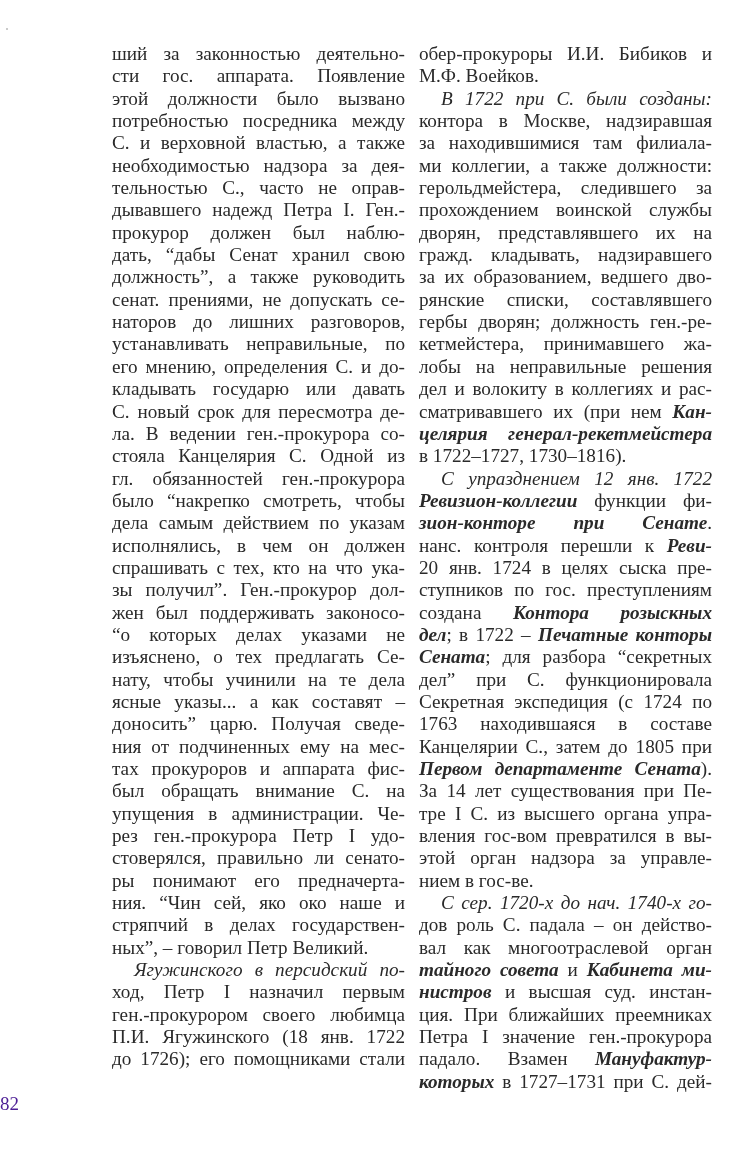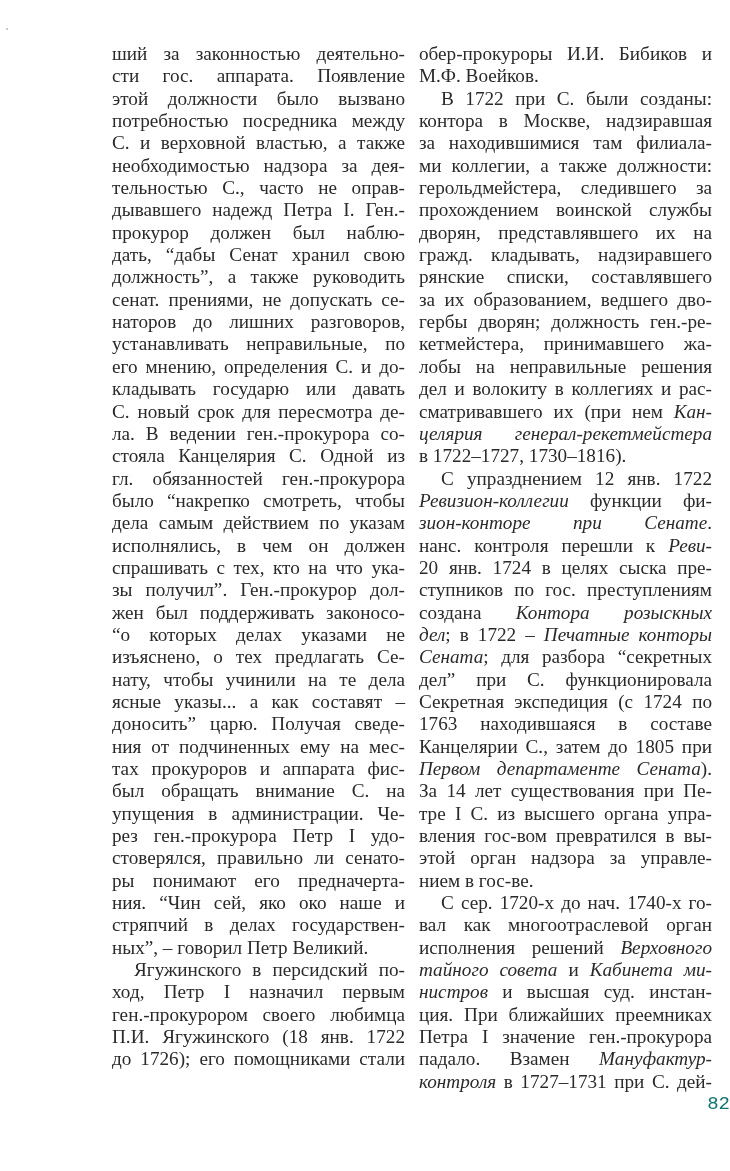--- a/index.html
+++ b/index.html
@@ -14,25 +14,25 @@
     font-size: 19.2px; line-height: 22.35px;
   }
   .col-left { left: 68px; margin-left: 44px; }
   .col-right { left: 419px; }
   .line {
     display: block; white-space: nowrap; height: 22.35px;
     text-align: justify; text-align-last: justify;
     overflow: visible;
   }
   .line.last { text-align-last: left; }
-  .line.indent { padding-left: 22px; }
-  .line i { font-style: italic; }
+  .line.indent { padding-left: 22px; font-style: italic; }
+  .line i { font-style: italic; font-weight: bold; }
   .page-number {
     position: absolute; left: 0; right: 0; top: 1093px;
-    text-align: right; font-size: 19px; color: #0f766e; font-family: Liberation Mono, monospace;
+    text-align: left; font-size: 19px; color: #4c1d95;
   }
 </style>
 </head>
 <body>
 
 <div class="speck"></div>
 
 <div class="col col-left">
     <span class="line"><span>ший за законностью деятельно-</span></span>
     <span class="line"><span>сти гос. аппарата. Появление</span></span>
@@ -85,22 +85,22 @@
     <span class="line"><span>обер-прокуроры И.И. Бибиков и</span></span>
     <span class="line last"><span>М.Ф. Воейков.</span></span>
     <span class="line indent"><span>В 1722 при С. были созданы:</span></span>
     <span class="line"><span>контора в Москве, надзиравшая</span></span>
     <span class="line"><span>за находившимися там филиала-</span></span>
     <span class="line"><span>ми коллегии, а также должности:</span></span>
     <span class="line"><span>герольдмейстера, следившего за</span></span>
     <span class="line"><span>прохождением воинской службы</span></span>
     <span class="line"><span>дворян, представлявшего их на</span></span>
     <span class="line"><span>гражд. кладывать, надзиравшего</span></span>
+    <span class="line"><span>за их образованием, ведшего дво-</span></span>
     <span class="line"><span>рянские списки, составлявшего</span></span>
-    <span class="line"><span>за их образованием, ведшего дво-</span></span>
     <span class="line"><span>гербы дворян; должность ген.-ре-</span></span>
     <span class="line"><span>кетмейстера, принимавшего жа-</span></span>
     <span class="line"><span>лобы на неправильные решения</span></span>
     <span class="line"><span>дел и волокиту в коллегиях и рас-</span></span>
     <span class="line"><span>сматривавшего их (при нем </span><i>Кан-</i></span>
     <span class="line"><i>целярия генерал-рекетмейстера</i></span>
     <span class="line last"><span>в 1722–1727, 1730–1816).</span></span>
     <span class="line indent"><span>С упразднением 12 янв. 1722</span></span>
     <span class="line"><i>Ревизион-коллегии</i><span> функции фи-</span></span>
     <span class="line"><i>зион-конторе при Сенате</i><span>.</span></span>
@@ -114,23 +114,23 @@
     <span class="line"><span>Секретная экспедиция (с 1724 по</span></span>
     <span class="line"><span>1763 находившаяся в составе</span></span>
     <span class="line"><span>Канцелярии С., затем до 1805 при</span></span>
     <span class="line"><i>Первом департаменте Сената</i><span>).</span></span>
     <span class="line"><span>За 14 лет существования при Пе-</span></span>
     <span class="line"><span>тре I С. из высшего органа упра-</span></span>
     <span class="line"><span>вления гос-вом превратился в вы-</span></span>
     <span class="line"><span>этой орган надзора за управле-</span></span>
     <span class="line last"><span>нием в гос-ве.</span></span>
     <span class="line indent"><span>С сер. 1720-х до нач. 1740-х го-</span></span>
+    <span class="line"><span>дов роль С. падала – он действо-</span></span>
     <span class="line"><span>вал как многоотраслевой орган</span></span>
-    <span class="line"><span>исполнения решений </span><i>Верховного</i></span>
     <span class="line"><i>тайного совета</i><span> и </span><i>Кабинета ми-</i></span>
     <span class="line"><i>нистров</i><span> и высшая суд. инстан-</span></span>
     <span class="line"><span>ция. При ближайших преемниках</span></span>
     <span class="line"><span>Петра I значение ген.-прокурора</span></span>
     <span class="line"><span>падало. Взамен </span><i>Мануфактур-</i></span>
-    <span class="line"><i>контроля</i><span> в 1727–1731 при С. дей-</span></span>
+    <span class="line"><i>которых</i><span> в 1727–1731 при С. дей-</span></span>
   </div>
 
 <div class="page-number">82</div>
 
 </body></html>

